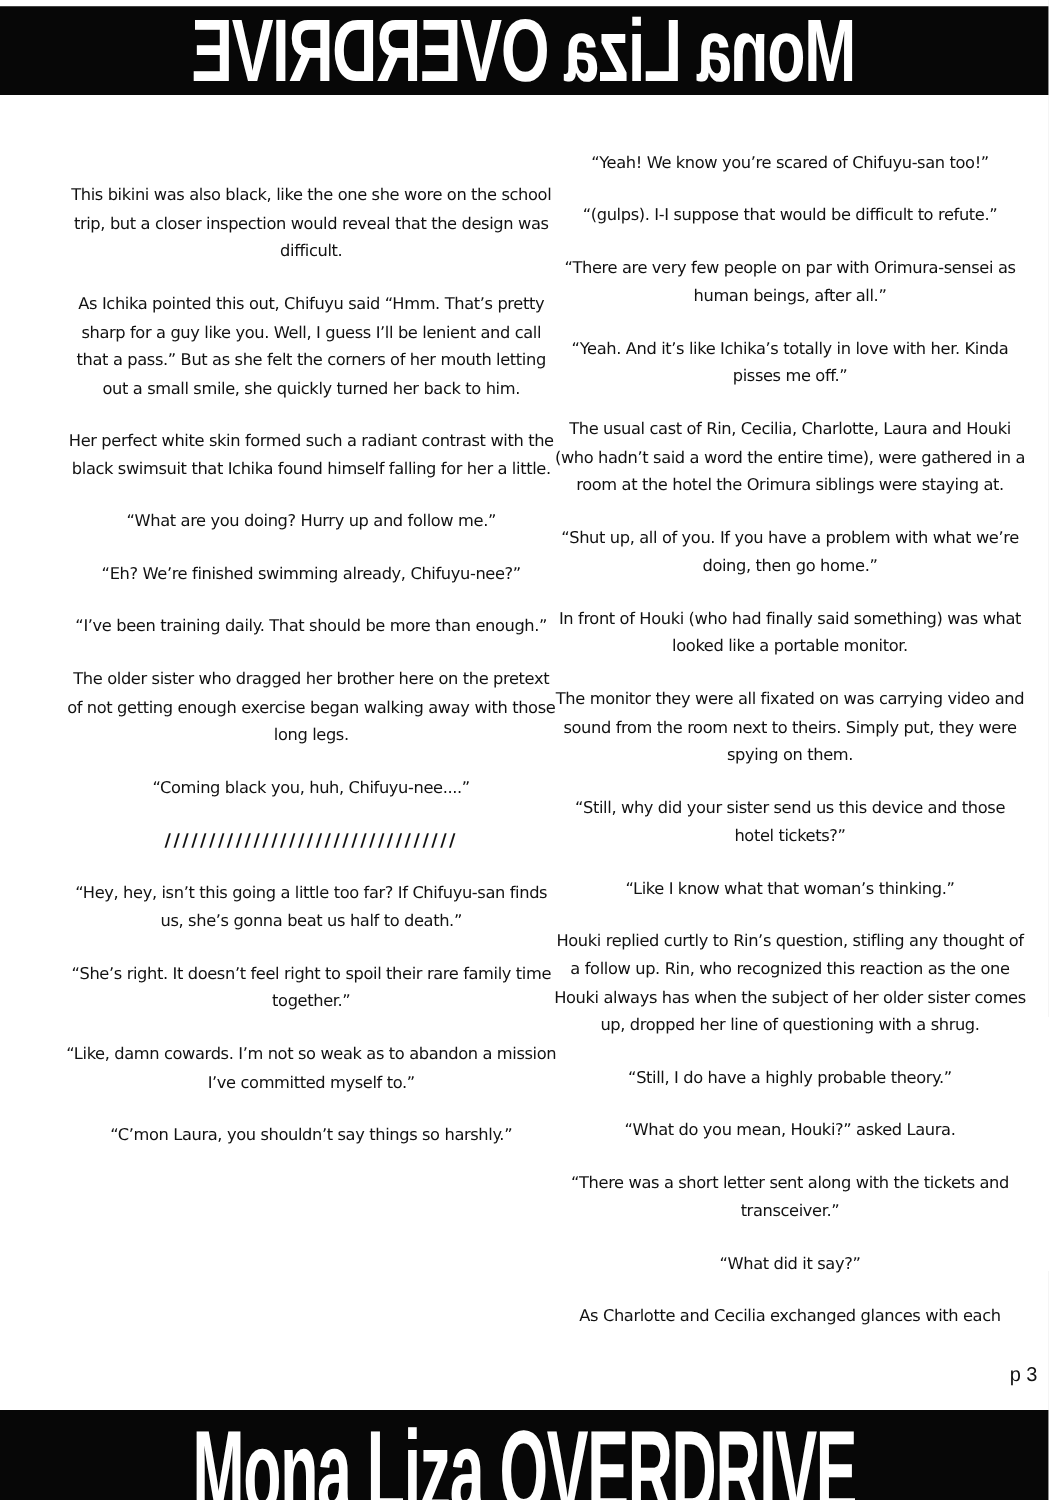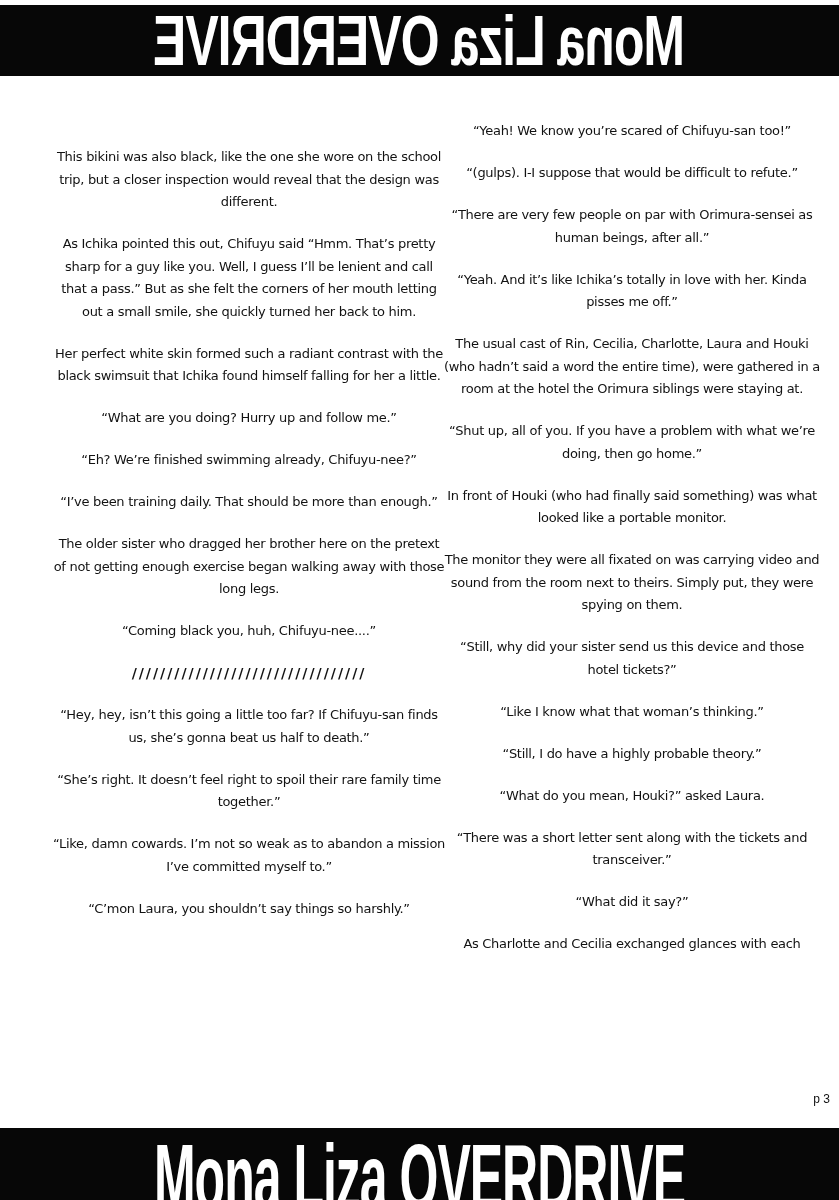--- a/index.html
+++ b/index.html
@@ -41,35 +41,35 @@
   }
   .col-left{left:52px;top:146px;width:394px;}
   .col-right{left:443px;top:120px;width:378px;}
   .col p{margin:0 0 19.5px 0;text-align:center;}
   .divider{font-weight:bold;letter-spacing:2px;font-size:14px;}
   
   .page-number{
     position:absolute;
     top:1092px;right:9px;
     font-family:"Liberation Sans",sans-serif;
-    font-size:12px;
+    font-size:16px;
     color:#121212;
   }
 </style>
 </head>
 <body>
 
 <div class="page">
 
   <div class="band band-top">
     <span class="band-title mirrored">Mona Liza OVERDRIVE</span>
   </div>
 
   <div class="col col-left">
-    <p>This bikini was also black, like the one she wore on the school trip, but a closer inspection would reveal that the design was different.</p>
+    <p>This bikini was also black, like the one she wore on the school trip, but a closer inspection would reveal that the design was difficult.</p>
     <p>As Ichika pointed this out, Chifuyu said “Hmm. That’s pretty sharp for a guy like you. Well, I guess I’ll be lenient and call that a pass.” But as she felt the corners of her mouth letting out a small smile, she quickly turned her back to him.</p>
     <p>Her perfect white skin formed such a radiant contrast with the black swimsuit that Ichika found himself falling for her a little.</p>
     <p>“What are you doing? Hurry up and follow me.”</p>
     <p>“Eh? We’re finished swimming already, Chifuyu-nee?”</p>
     <p>“I’ve been training daily. That should be more than enough.”</p>
     <p>The older sister who dragged her brother here on the pretext of not getting enough exercise began walking away with those long legs.</p>
     <p>“Coming black you, huh, Chifuyu-nee....”</p>
     <p class="divider">/////////////////////////////////</p>
     <p>“Hey, hey, isn’t this going a little too far? If Chifuyu-san finds us, she’s gonna beat us half to death.”</p>
     <p>“She’s right. It doesn’t feel right to spoil their rare family time together.”</p>
@@ -81,20 +81,21 @@
     <p>“Yeah! We know you’re scared of Chifuyu-san too!”</p>
     <p>“(gulps). I-I suppose that would be difficult to refute.”</p>
     <p>“There are very few people on par with Orimura-sensei as human beings, after all.”</p>
     <p>“Yeah. And it’s like Ichika’s totally in love with her. Kinda pisses me off.”</p>
     <p>The usual cast of Rin, Cecilia, Charlotte, Laura and Houki (who hadn’t said a word the entire time), were gathered in a room at the hotel the Orimura siblings were staying at.</p>
     <p>“Shut up, all of you. If you have a problem with what we’re doing, then go home.”</p>
     <p>In front of Houki (who had finally said something) was what looked like a portable monitor.</p>
     <p>The monitor they were all fixated on was carrying video and sound from the room next to theirs. Simply put, they were spying on them.</p>
     <p>“Still, why did your sister send us this device and those hotel tickets?”</p>
     <p>“Like I know what that woman’s thinking.”</p>
+    <p>Houki replied curtly to Rin’s question, stifling any thought of a follow up. Rin, who recognized this reaction as the one Houki always has when the subject of her older sister comes up, dropped her line of questioning with a shrug.</p>
     <p>“Still, I do have a highly probable theory.”</p>
     <p>“What do you mean, Houki?” asked Laura.</p>
     <p>“There was a short letter sent along with the tickets and transceiver.”</p>
     <p>“What did it say?”</p>
     <p>As Charlotte and Cecilia exchanged glances with each</p>
   </div>
 
   <span class="page-number">p 3</span>
 
   <div class="band band-bottom">

